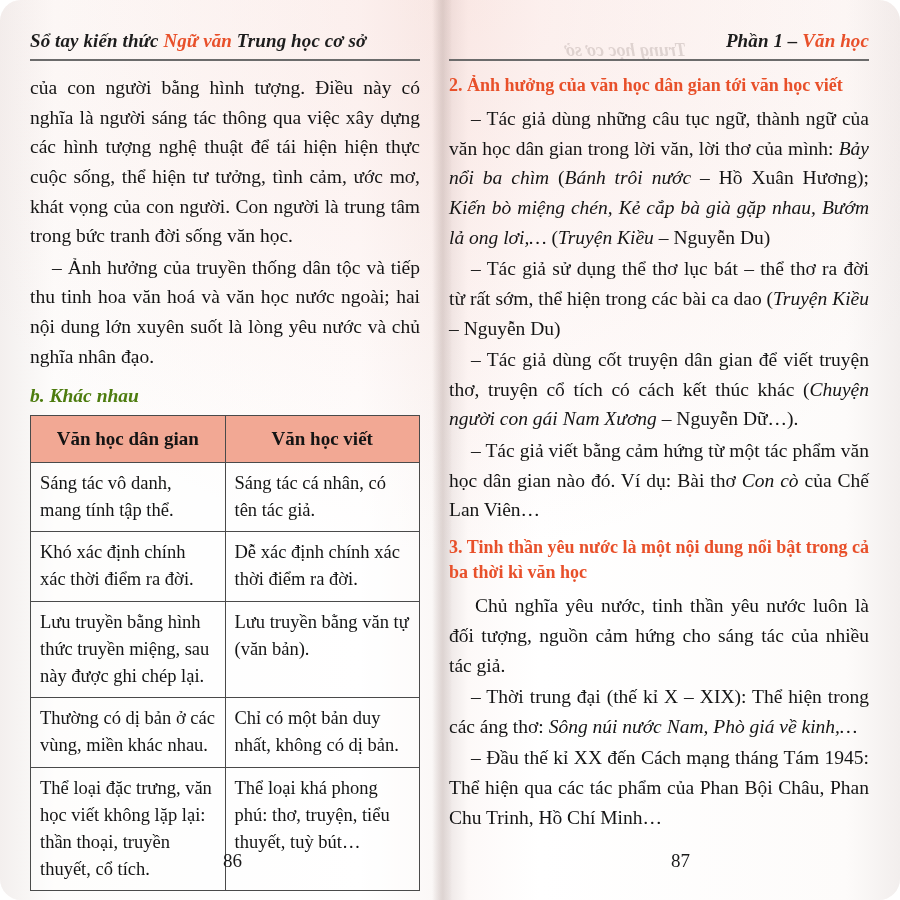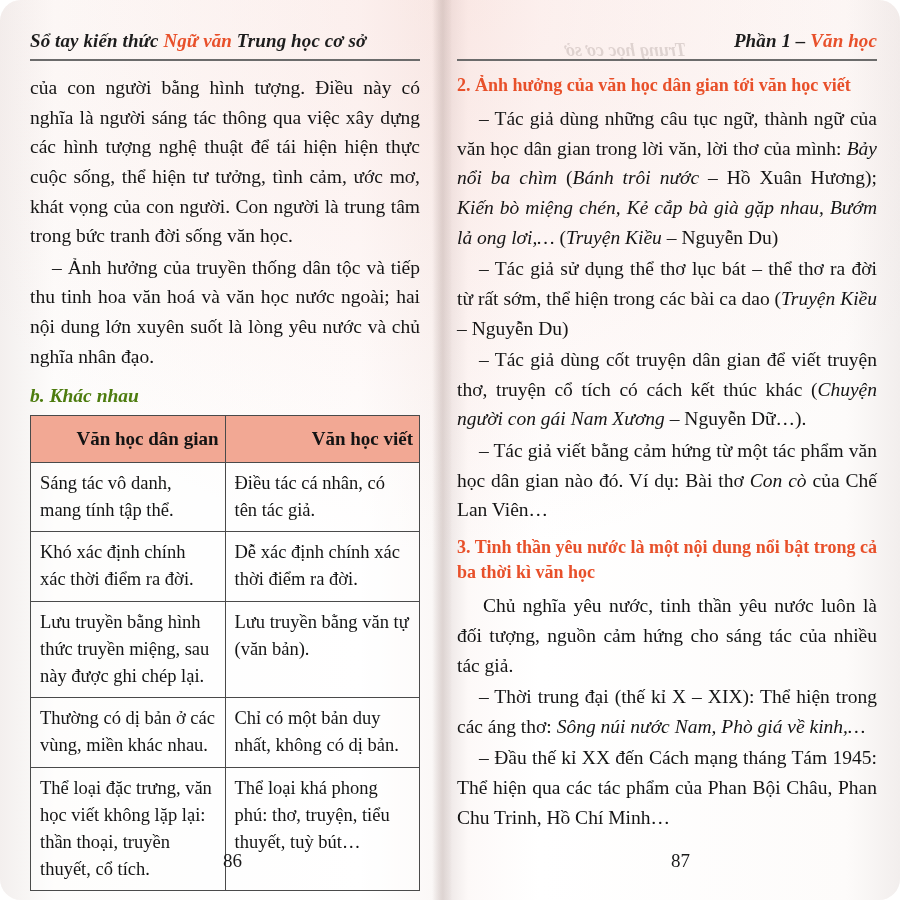--- a/index.html
+++ b/index.html
@@ -36,21 +36,21 @@
   .leaf {
     position: absolute;
     top: 0;
     height: 900px;
   }
   .leaf.left  { left: 0;   width: 445px; }
   .leaf.right { left: 445px; width: 455px; }
 
   .page-inner { position: absolute; }
   .left .page-inner  { left: 30px; top: 30px; width: 390px; }
-  .right .page-inner { left: 12px; top: 30px; width: 420px; }
+  .right .page-inner { left: 4px; top: 30px; width: 420px; }
 
   
   .running-head {
     font-style: italic;
     font-weight: bold;
     font-size: 19px;
     color: #1d1d1d;
     letter-spacing: .1px;
     white-space: nowrap;
   }
@@ -102,21 +102,21 @@
     border: 1.4px solid #4a4a4a;
     padding: 7px 9px 8px 9px;
     vertical-align: top;
     font-size: 18.5px;
     line-height: 1.45;
     color: #141414;
   }
   table.compare th {
     background: #f2a894;
     font-weight: bold;
-    text-align: right;
+    text-align: center;
     padding: 9px 6px;
     font-size: 19px;
   }
   table.compare td { background: rgba(255,255,255,0.35); }
 
   .folio {
     position: absolute;
     bottom: 28px;
     width: 100%;
     text-align: center;
@@ -161,21 +161,21 @@
       <table class="compare">
         <thead>
           <tr>
             <th>Văn học dân gian</th>
             <th>Văn học viết</th>
           </tr>
         </thead>
         <tbody>
           <tr>
             <td>Sáng tác vô danh, mang tính tập thể.</td>
-            <td>Điều tác cá nhân, có tên tác giả.</td>
+            <td>Sáng tác cá nhân, có tên tác giả.</td>
           </tr>
           <tr>
             <td>Khó xác định chính xác thời điểm ra đời.</td>
             <td>Dễ xác định chính xác thời điểm ra đời.</td>
           </tr>
           <tr>
             <td>Lưu truyền bằng hình thức truyền miệng, sau này được ghi chép lại.</td>
             <td>Lưu truyền bằng văn tự (văn bản).</td>
           </tr>
           <tr>

